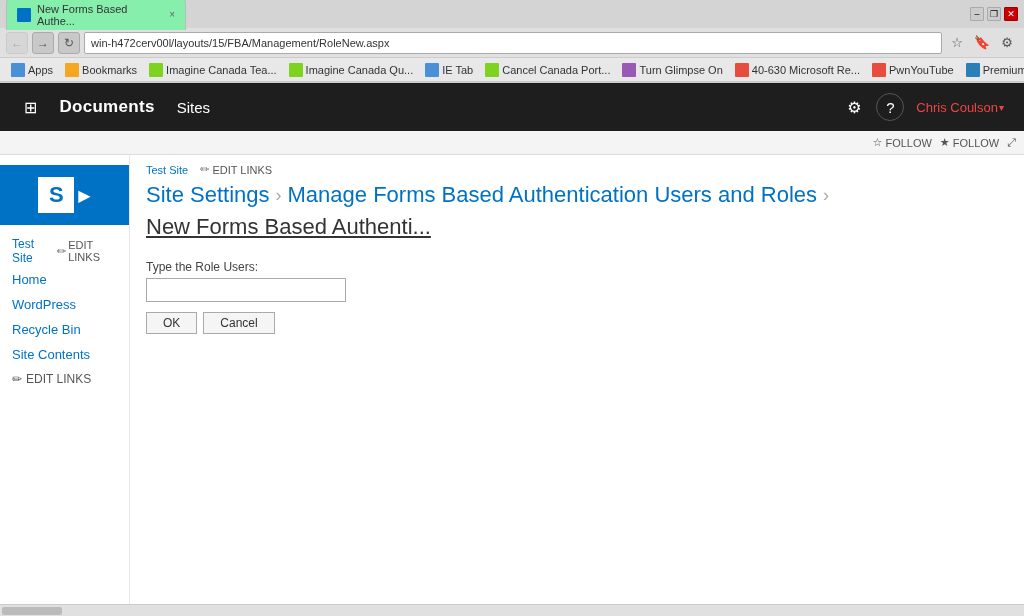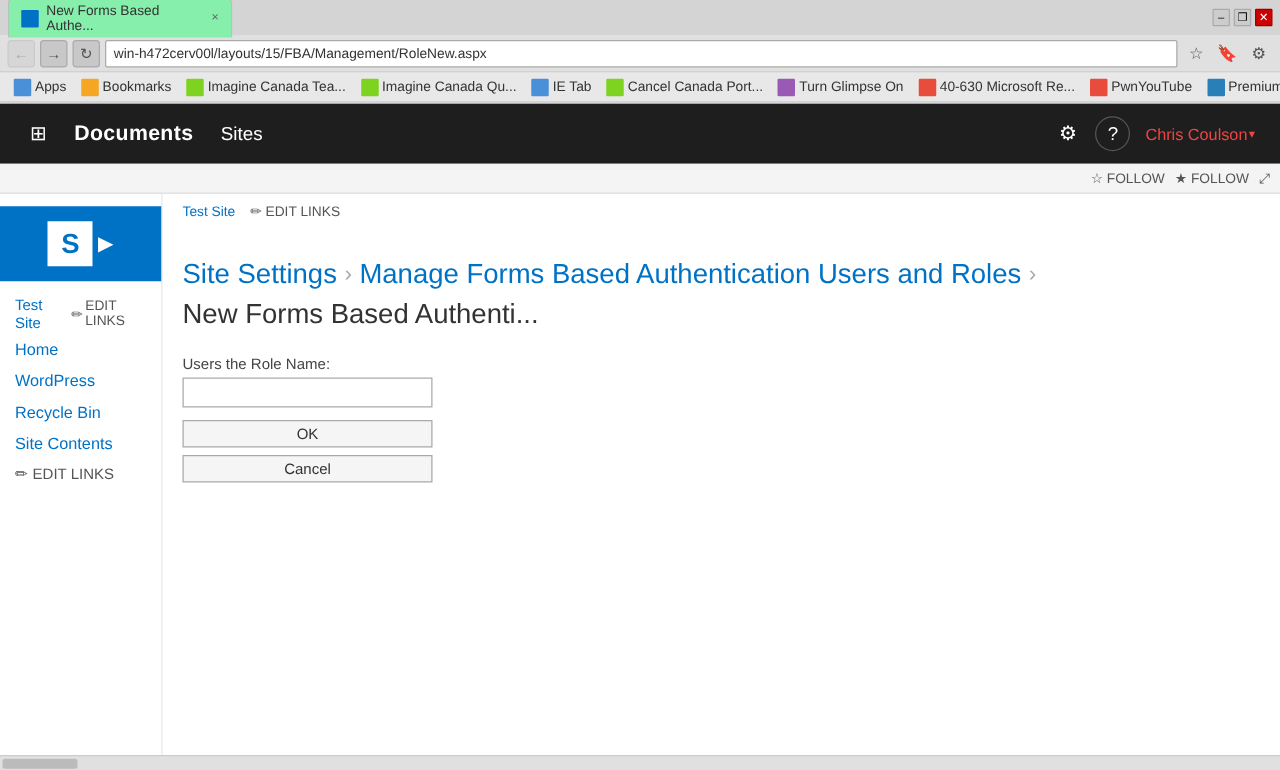--- a/index.html
+++ b/index.html
@@ -46,21 +46,21 @@
     .sp-logo-inner { background: #fff; color: #0072c6; font-size: 22px; font-weight: 700; width: 36px; height: 36px; display: flex; align-items: center; justify-content: center; }
     .sp-logo-arrow { color: #fff; font-size: 16px; margin-left: 4px; }
     .left-nav-item { padding: 5px 12px; font-size: 13px; color: #0072c6; cursor: pointer; }
     .left-nav-edit { padding: 5px 12px; font-size: 12px; color: #555; cursor: pointer; display: flex; align-items: center; gap: 4px; }
 
     
     .breadcrumb-bar { padding: 8px 16px 4px 16px; display: flex; align-items: center; gap: 4px; font-size: 11px; }
     .breadcrumb-link { color: #0072c6; cursor: pointer; }
 
     
-    .page-title-bar { padding: 2px 16px 12px 16px; margin-top: 24px; }
+    .page-title-bar { padding: 2px 16px 12px 16px; }
     .page-title { font-size: 22px; font-weight: 300; color: #444; display: flex; align-items: center; gap: 6px; flex-wrap: wrap; }
     .page-title-sep { color: #aaa; font-size: 18px; }
     .page-title-link { color: #0072c6; cursor: pointer; }
 
     
     .content-area { flex: 1; padding: 8px 16px; }
     .form-label { font-size: 13px; color: #333; font-weight: 400; }
     .form-input-label { font-size: 12px; color: #444; margin-bottom: 4px; }
     .form-input { width: 200px; height: 24px; border: 1px solid #aaa; padding: 0 4px; font-size: 12px; display: block; }
     .form-buttons { display: flex; gap: 6px; margin-top: 12px; margin-left: 140px; }
@@ -224,32 +224,32 @@
         <span>EDIT LINKS</span>
       </span>
     </div>
 
     <div class="page-title-bar">
       <div class="page-title">
         <span class="page-title-link">Site Settings</span>
         <span class="page-title-sep">›</span>
         <span class="page-title-link">Manage Forms Based Authentication Users and Roles</span>
         <span class="page-title-sep">›</span>
-        <span style="color:#333;">New Forms Based Authenti...</span>
+        <span style="color:#333;text-decoration:underline;">New Forms Based Authenti...</span>
       </div>
     </div>
 
     <div class="content-area">
       <div style="display:flex; gap:20px; align-items:flex-start;">
 
 
         <div>
-          <div class="form-input-label">Users the Role Name:</div>
+          <div class="form-input-label">Type the Role Users:</div>
           <input class="form-input" type="text" style="">
-          <div class="form-buttons" style="margin-left:0; margin-top:10px;flex-direction:column;">
+          <div class="form-buttons" style="margin-left:0; margin-top:10px;">
             <button class="form-btn primary">OK</button>
             <button class="form-btn">Cancel</button>
           </div>
         </div>
       </div>
     </div>
   </div>
 </div>
 
 <div style="height:12px; background:#e0e0e0; border-top:1px solid #ccc; position:fixed; bottom:0; width:100%; display:flex; align-items:center; padding:0 2px;">

